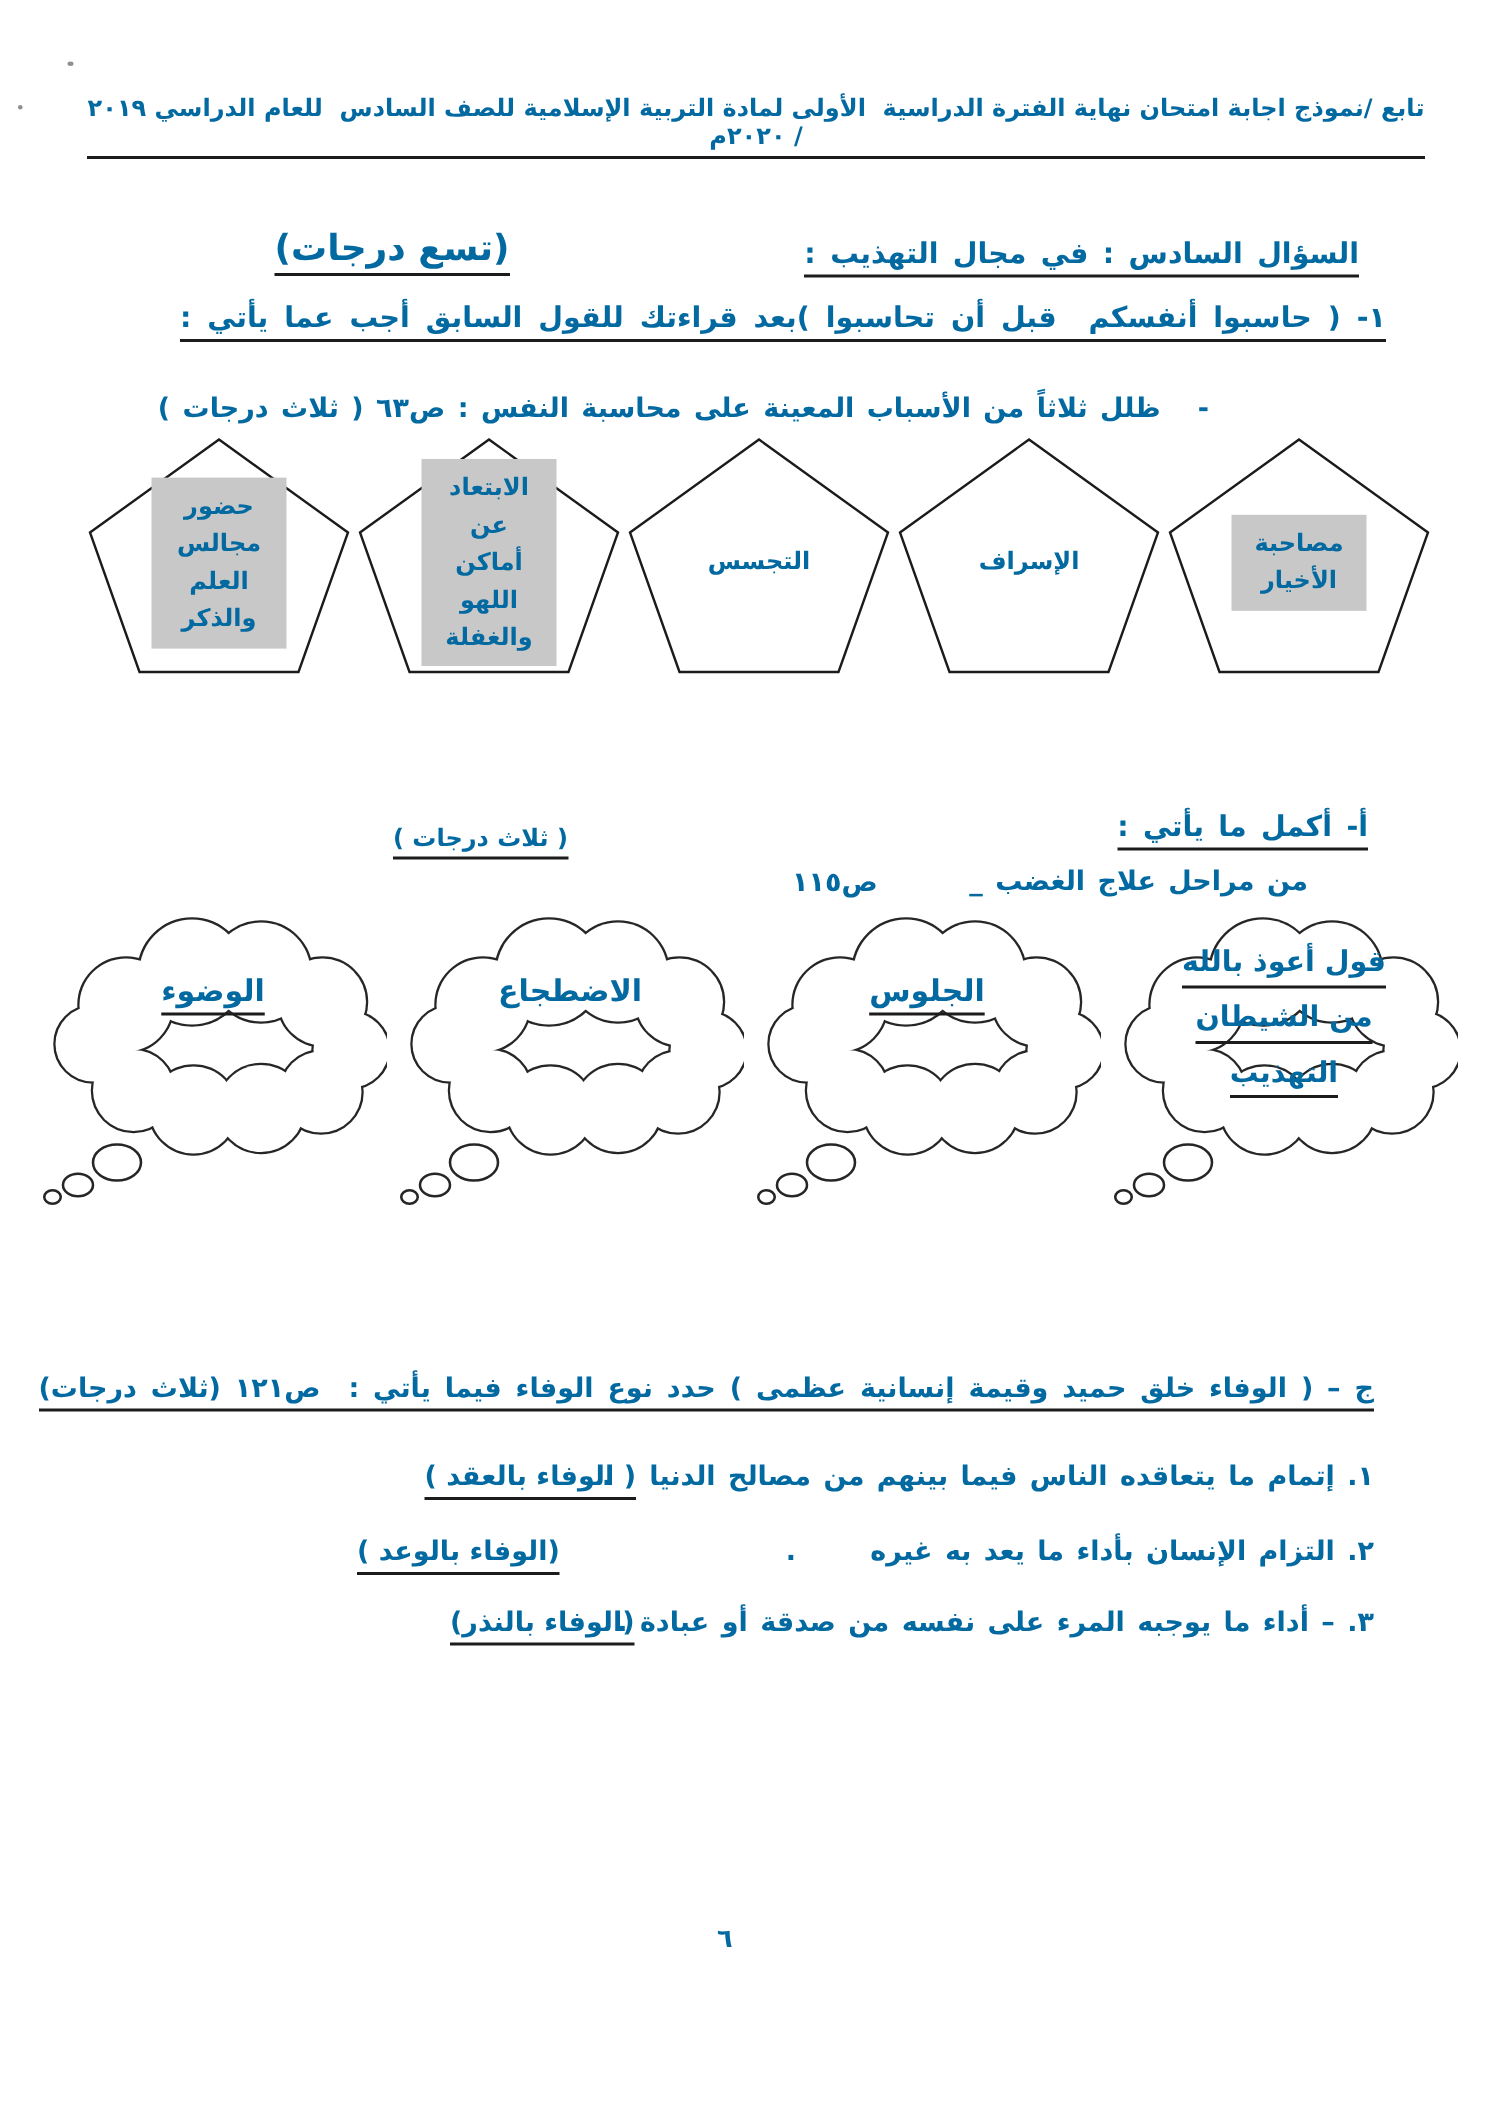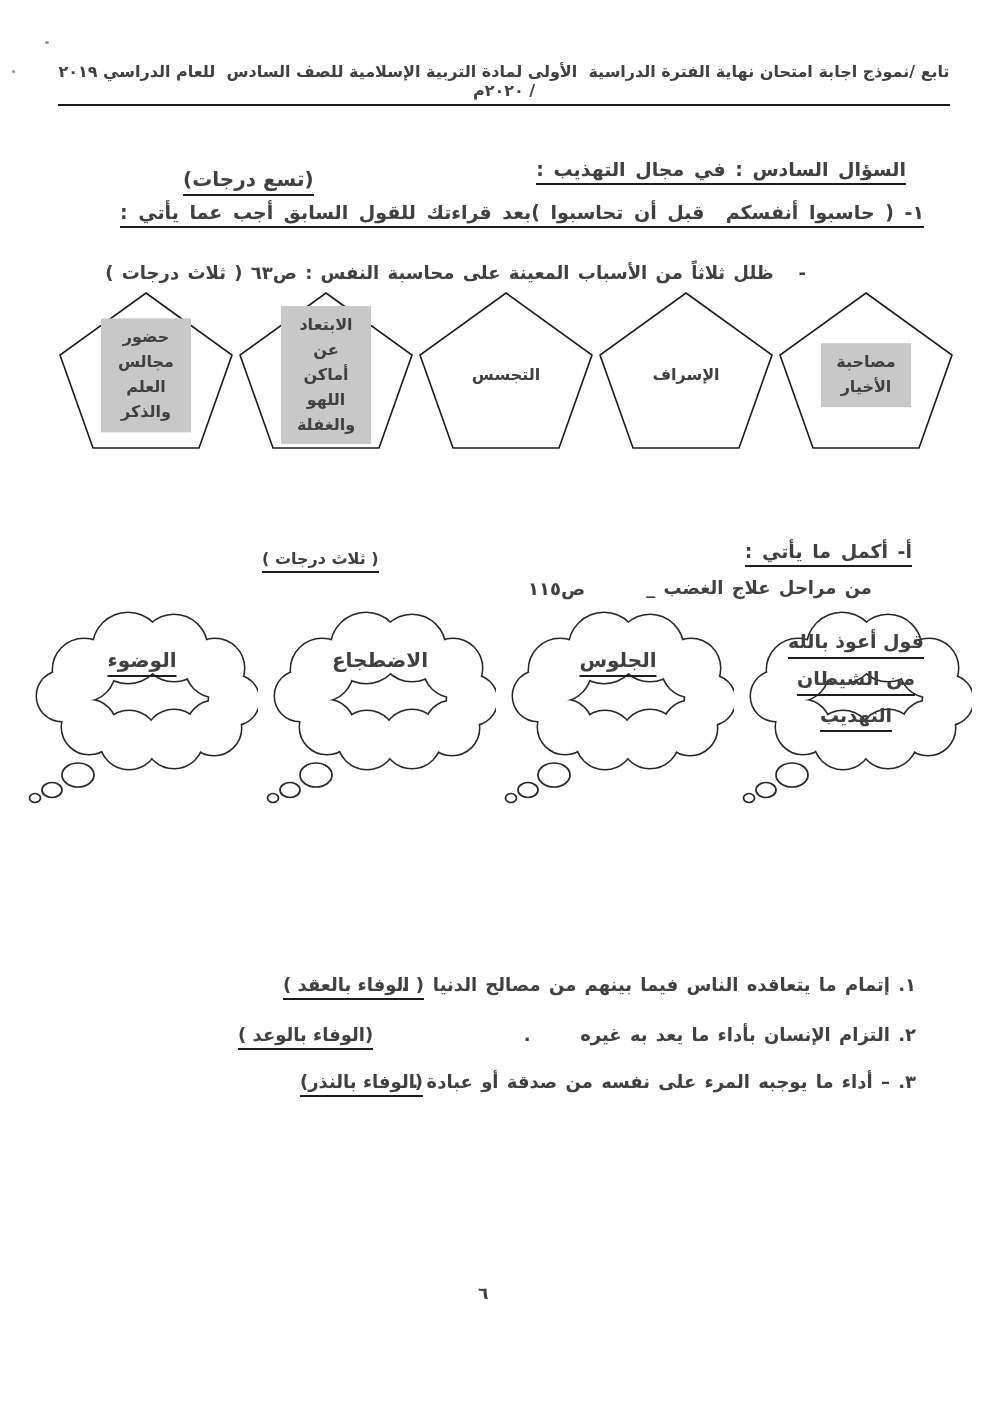--- a/index.html
+++ b/index.html
@@ -1,32 +1,32 @@
 <!DOCTYPE html>
 <html lang="ar"><head>
 <meta charset="utf-8">
 <style>
   html,body{margin:0;padding:0;background:#e8e8e8;}
   .page{
     position:relative;width:992px;height:1403px;background:#ffffff;
     font-family:"DejaVu Sans",sans-serif;color:#1c1c1c;overflow:hidden;
     margin:0 auto;direction:rtl;
   }
-  .t{white-space:pre-wrap;font-weight:bold;color:#404040;}
+  .t{white-space:pre-wrap;font-weight:bold;color:#0369a1;}
   .u{border-bottom:2px solid #1c1c1c;padding-bottom:3px;display:inline-block;}
   .abs{position:absolute;}
   .speck{position:absolute;background:#8f8f8f;border-radius:50%;}
   .s1{left:45px;top:41px;width:4px;height:3px;}
   .s2{left:12px;top:70px;width:3px;height:3px;}
 
   .doc-header{left:58px;top:62px;width:892px;text-align:center;font-size:16px;}
   .doc-header .u{border-bottom-width:2.5px;padding-bottom:4px;}
 
   .q6-title{right:86px;top:158px;font-size:19px;word-spacing:3px;}
-  .q6-marks{left:183px;top:167px;font-size:20px;}
+  .q6-marks{left:183px;top:151px;font-size:24px;}
   .p1-prompt{right:68px;top:201px;font-size:19px;word-spacing:4px;}
   .p1-instr{right:186px;top:262px;font-size:18px;word-spacing:2px;}
 
   .pent-row{left:54px;top:288px;width:902px;height:170px;display:flex;gap:0px;}
   .pent{position:relative;width:180px;height:168px;flex:0 0 auto;}
   .pent svg{position:absolute;left:0;top:0;}
   .pent-label{
     position:absolute;left:50%;top:52%;transform:translate(-50%,-50%);
     font-weight:bold;font-size:16px;line-height:1.55;text-align:center;
     max-width:125px;
@@ -276,20 +276,23 @@
             <ellipse cx="26" cy="192" rx="10" ry="7.5"></ellipse>
             <ellipse cx="9" cy="200" rx="5.5" ry="4.5"></ellipse>
         </g>
       </svg>
       <div class="cloud-label-single">
         <span class="t u">الوضوء</span>
       </div>
     </div>
   </div>
 
+  <div class="abs pc-title">
+    <span class="t u">ج – ( الوفاء خلق حميد وقيمة إنسانية عظمى ) حدد نوع الوفاء فيما يأتي :  ص١٢١ (ثلاث درجات)</span>
+  </div>
 
   <div class="ans-row r1">
     <span class="main t">١. إتمام ما يتعاقده الناس فيما بينهم من مصالح الدنيا   .</span>
     <span class="ans t u">( الوفاء بالعقد )</span>
   </div>
   <div class="ans-row r2">
     <span class="main t">٢. التزام الإنسان بأداء ما يعد به غيره      .</span>
     <span class="ans t u">(الوفاء بالوعد )</span>
   </div>
   <div class="ans-row r3">

